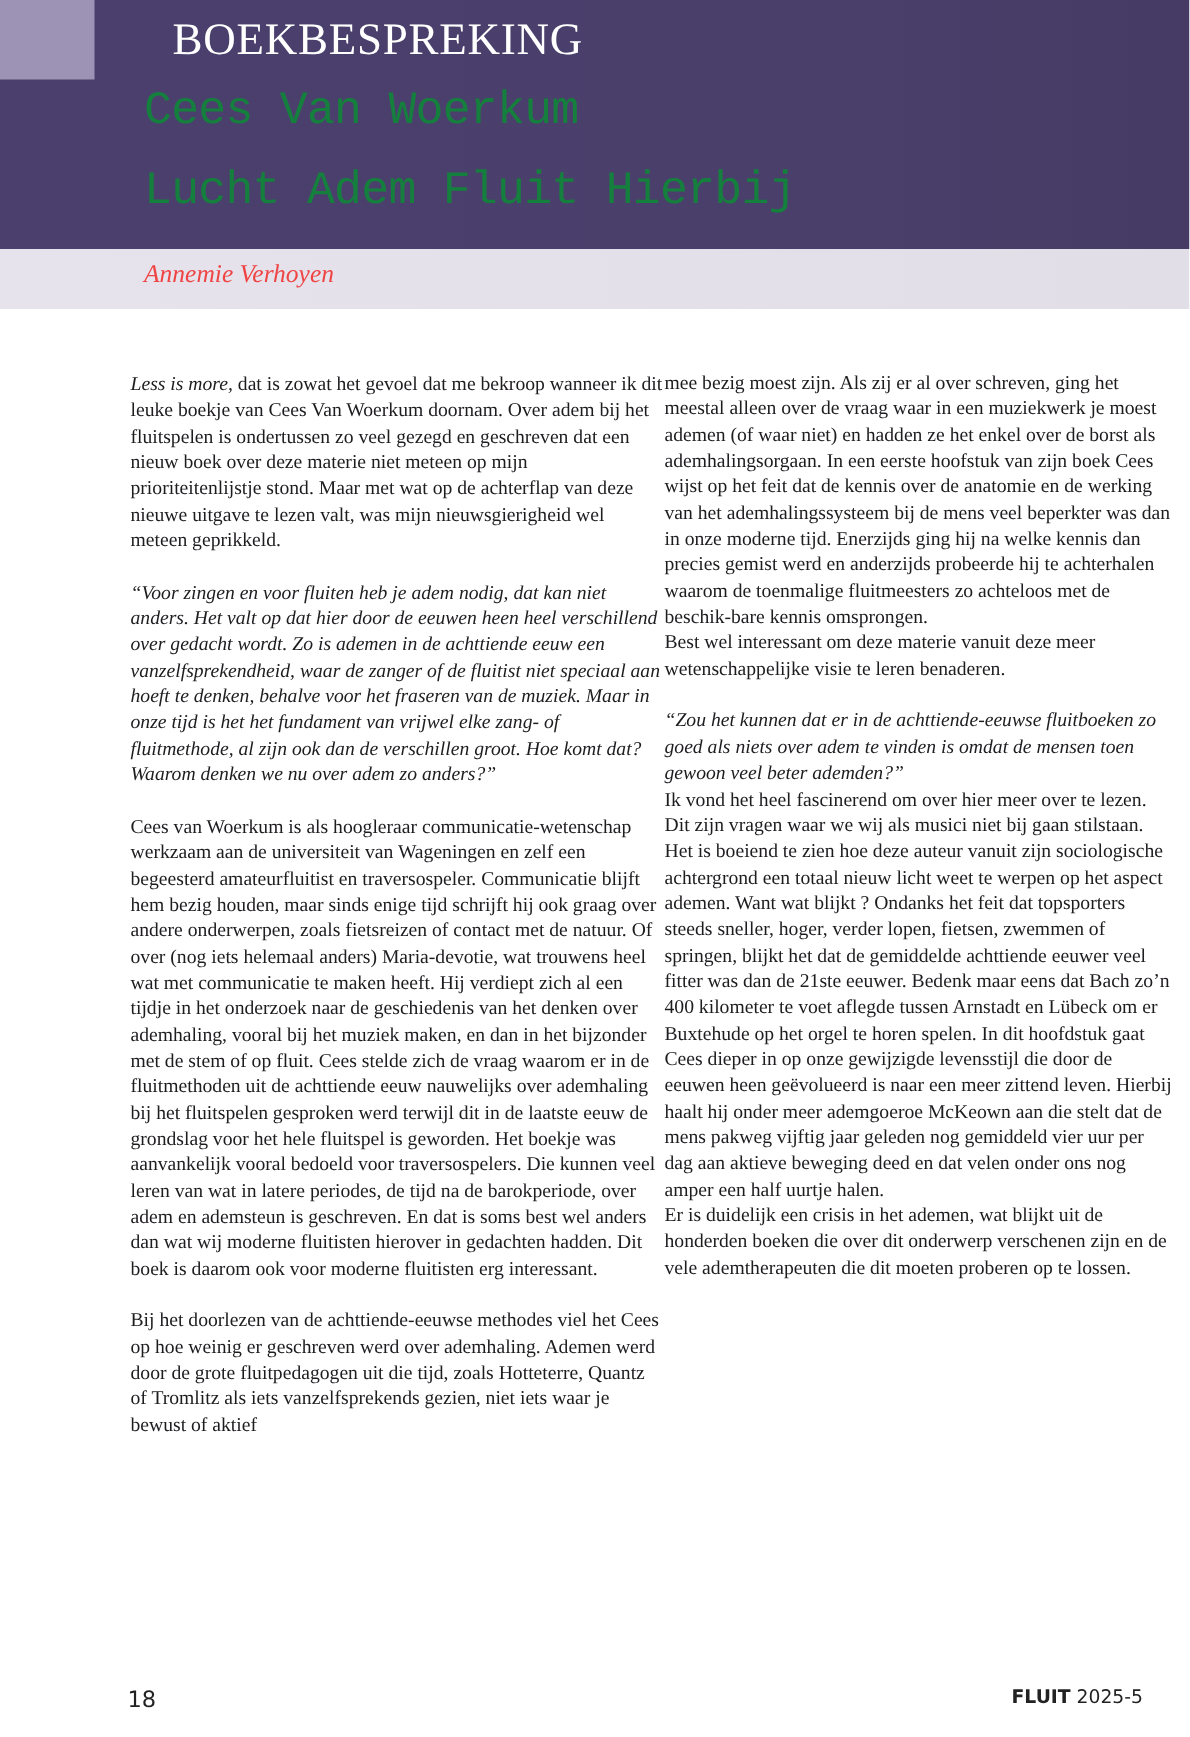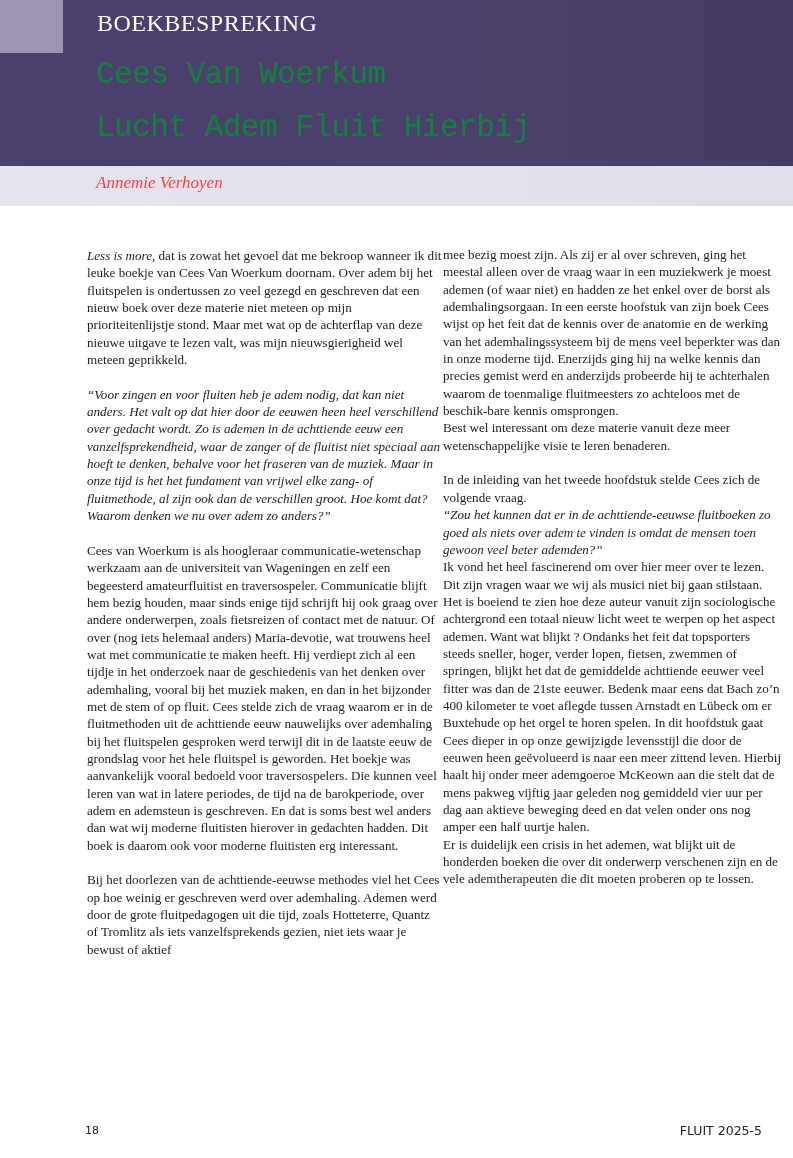--- a/index.html
+++ b/index.html
@@ -11,22 +11,22 @@
   }
   .header-band {
     position: absolute; left: 0; top: 0; width: 793px; height: 166px;
     background: linear-gradient(90deg, #4b406d 0%, #4a3f6b 70%, #463b64 100%);
   }
   .header-tab {
     position: absolute; left: 0; top: 0; width: 63px; height: 53px;
     background: #9d93b4;
   }
   .kicker {
-    position: absolute; left: 97px; top: 10px;
-    font-family: "Liberation Serif", serif; font-size: 24px; letter-spacing: 0.5px;
+    position: absolute; left: 115px; top: 10px;
+    font-family: "Liberation Serif", serif; font-size: 30px; letter-spacing: 0.5px;
     color: #ffffff;
   }
   .title {
     position: absolute; left: 96px; top: 48px;
     font-family: Liberation Mono, monospace;
     font-size: 31px; line-height: 53px; color: #15803d; font-weight: normal;
     letter-spacing: -0.5px;
   }
   .author-strip {
     position: absolute; left: 0; top: 166px; width: 793px; height: 40px;
@@ -41,27 +41,27 @@
     font-size: 13.1px; line-height: 17.35px;
   }
   .col-left { left: 87px; }
   .col-right { left: 443px; top: 246px; width: 340px; }
   .col p { margin: 0 0 17.35px 0; }
   .col p.tight { margin: 0; }
   .col em { font-style: italic; }
   .quote { font-style: italic; }
   .footer-page {
     position: absolute; left: 85px; top: 1124px;
-    font-family: "DejaVu Sans", sans-serif; font-size: 11px; color: #222;
+    font-family: "DejaVu Sans", sans-serif; font-size: 15px; color: #222;
   }
   .footer-mag {
     position: absolute; right: 31px; top: 1123px;
     font-family: "DejaVu Sans", sans-serif; font-size: 12.5px; color: #222;
   }
-  .footer-mag b { font-weight: normal; text-align: center; }
+  .footer-mag b { font-weight: bold; text-align: center; }
 </style>
 </head>
 <body>
 
 <div class="header-band"></div>
 <div class="header-tab"></div>
 <div class="kicker">BOEKBESPREKING</div>
 <h1 class="title" style="margin:0;">
   <span>Cees Van Woerkum</span><br>
   <span>Lucht Adem Fluit Hierbij</span>
@@ -72,20 +72,19 @@
 <div class="col col-left">
   <p><em>Less is more,</em><span> dat is zowat het gevoel dat me bekroop wanneer ik dit leuke boekje van Cees Van Woerkum doornam. Over adem bij het fluitspelen is ondertussen zo veel gezegd en geschreven dat een nieuw boek over deze materie niet meteen op mijn prioriteitenlijstje stond. Maar met wat op de achterflap van deze nieuwe uitgave te lezen valt, was mijn nieuwsgierigheid wel meteen geprikkeld.</span></p>
   <p class="quote">“Voor zingen en voor fluiten heb je adem nodig, dat kan niet anders. Het valt op dat hier door de eeuwen heen heel verschillend over gedacht wordt. Zo is ademen in de achttiende eeuw een vanzelfsprekendheid, waar de zanger of de fluitist niet speciaal aan hoeft te denken, behalve voor het fraseren van de muziek. Maar in onze tijd is het het fundament van vrijwel elke zang- of fluitmethode, al zijn ook dan de verschillen groot. Hoe komt dat? Waarom denken we nu over adem zo anders?”</p>
   <p>Cees van Woerkum is als hoogleraar communicatie-wetenschap werkzaam aan de universiteit van Wageningen en zelf een begeesterd amateurfluitist en traversospeler. Communicatie blijft hem bezig houden, maar sinds enige tijd schrijft hij ook graag over andere onderwerpen, zoals fietsreizen of contact met de natuur. Of over (nog iets helemaal anders) Maria-devotie, wat trouwens heel wat met communicatie te maken heeft. Hij verdiept zich al een tijdje in het onderzoek naar de geschiedenis van het denken over ademhaling, vooral bij het muziek maken, en dan in het bijzonder met de stem of op fluit. Cees stelde zich de vraag waarom er in de fluitmethoden uit de achttiende eeuw nauwelijks over ademhaling bij het fluitspelen gesproken werd terwijl dit in de laatste eeuw de grondslag voor het hele fluitspel is geworden. Het boekje was aanvankelijk vooral bedoeld voor traversospelers. Die kunnen veel leren van wat in latere periodes, de tijd na de barokperiode, over adem en ademsteun is geschreven. En dat is soms best wel anders dan wat wij moderne fluitisten hierover in gedachten hadden. Dit boek is daarom ook voor moderne fluitisten erg interessant.</p>
   <p class="tight">Bij het doorlezen van de achttiende-eeuwse methodes viel het Cees op hoe weinig er geschreven werd over ademhaling. Ademen werd door de grote fluitpedagogen uit die tijd, zoals Hotteterre, Quantz of Tromlitz als iets vanzelfsprekends gezien, niet iets waar je bewust of aktief</p>
 </div>
 
 <div class="col col-right">
   <p class="tight">mee bezig moest zijn. Als zij er al over schreven, ging het meestal alleen over de vraag waar in een muziekwerk je moest ademen (of waar niet) en hadden ze het enkel over de borst als ademhalingsorgaan. In een eerste hoofstuk van zijn boek Cees wijst op het feit dat de kennis over de anatomie en de werking van het ademhalingssysteem bij de mens veel beperkter was dan in onze moderne tijd. Enerzijds ging hij na welke kennis dan precies gemist werd en anderzijds probeerde hij te achterhalen waarom de toenmalige fluitmeesters zo achteloos met de beschik-bare kennis omsprongen.</p>
   <p>Best wel interessant om deze materie vanuit deze meer wetenschappelijke visie te leren benaderen.</p>
-  <p class="tight">In de inleiding van het tweede hoofdstuk stelde Cees zich de volgende vraag.</p>
   <p class="tight quote">“Zou het kunnen dat er in de achttiende-eeuwse fluitboeken zo goed als niets over adem te vinden is omdat de mensen toen gewoon veel beter ademden?”</p>
   <p class="tight">Ik vond het heel fascinerend om over hier meer over te lezen. Dit zijn vragen waar we wij als musici niet bij gaan stilstaan. Het is boeiend te zien hoe deze auteur vanuit zijn sociologische achtergrond een totaal nieuw licht weet te werpen op het aspect ademen. Want wat blijkt ? Ondanks het feit dat topsporters steeds sneller, hoger, verder lopen, fietsen,  zwemmen of springen, blijkt het dat de gemiddelde achttiende eeuwer veel fitter was dan de 21ste eeuwer. Bedenk maar eens dat Bach zo’n 400 kilometer te voet aflegde tussen Arnstadt en Lübeck om er Buxtehude op het orgel te horen spelen. In dit hoofdstuk gaat Cees dieper in op onze gewijzigde levensstijl die door de eeuwen heen geëvolueerd is naar een meer zittend leven. Hierbij haalt hij onder meer ademgoeroe McKeown aan die stelt dat de mens pakweg vijftig jaar geleden nog gemiddeld vier uur per dag aan aktieve beweging deed en dat velen onder ons nog amper een half uurtje halen.</p>
   <p class="tight">Er is duidelijk een crisis in het ademen, wat blijkt uit de honderden boeken die over dit onderwerp verschenen zijn en de vele ademtherapeuten die dit moeten proberen op te lossen.</p>
 </div>
 
 <div class="footer-page">18</div>
 <div class="footer-mag"><b>FLUIT</b><span> 2025-5</span></div>
 
 </body></html>

